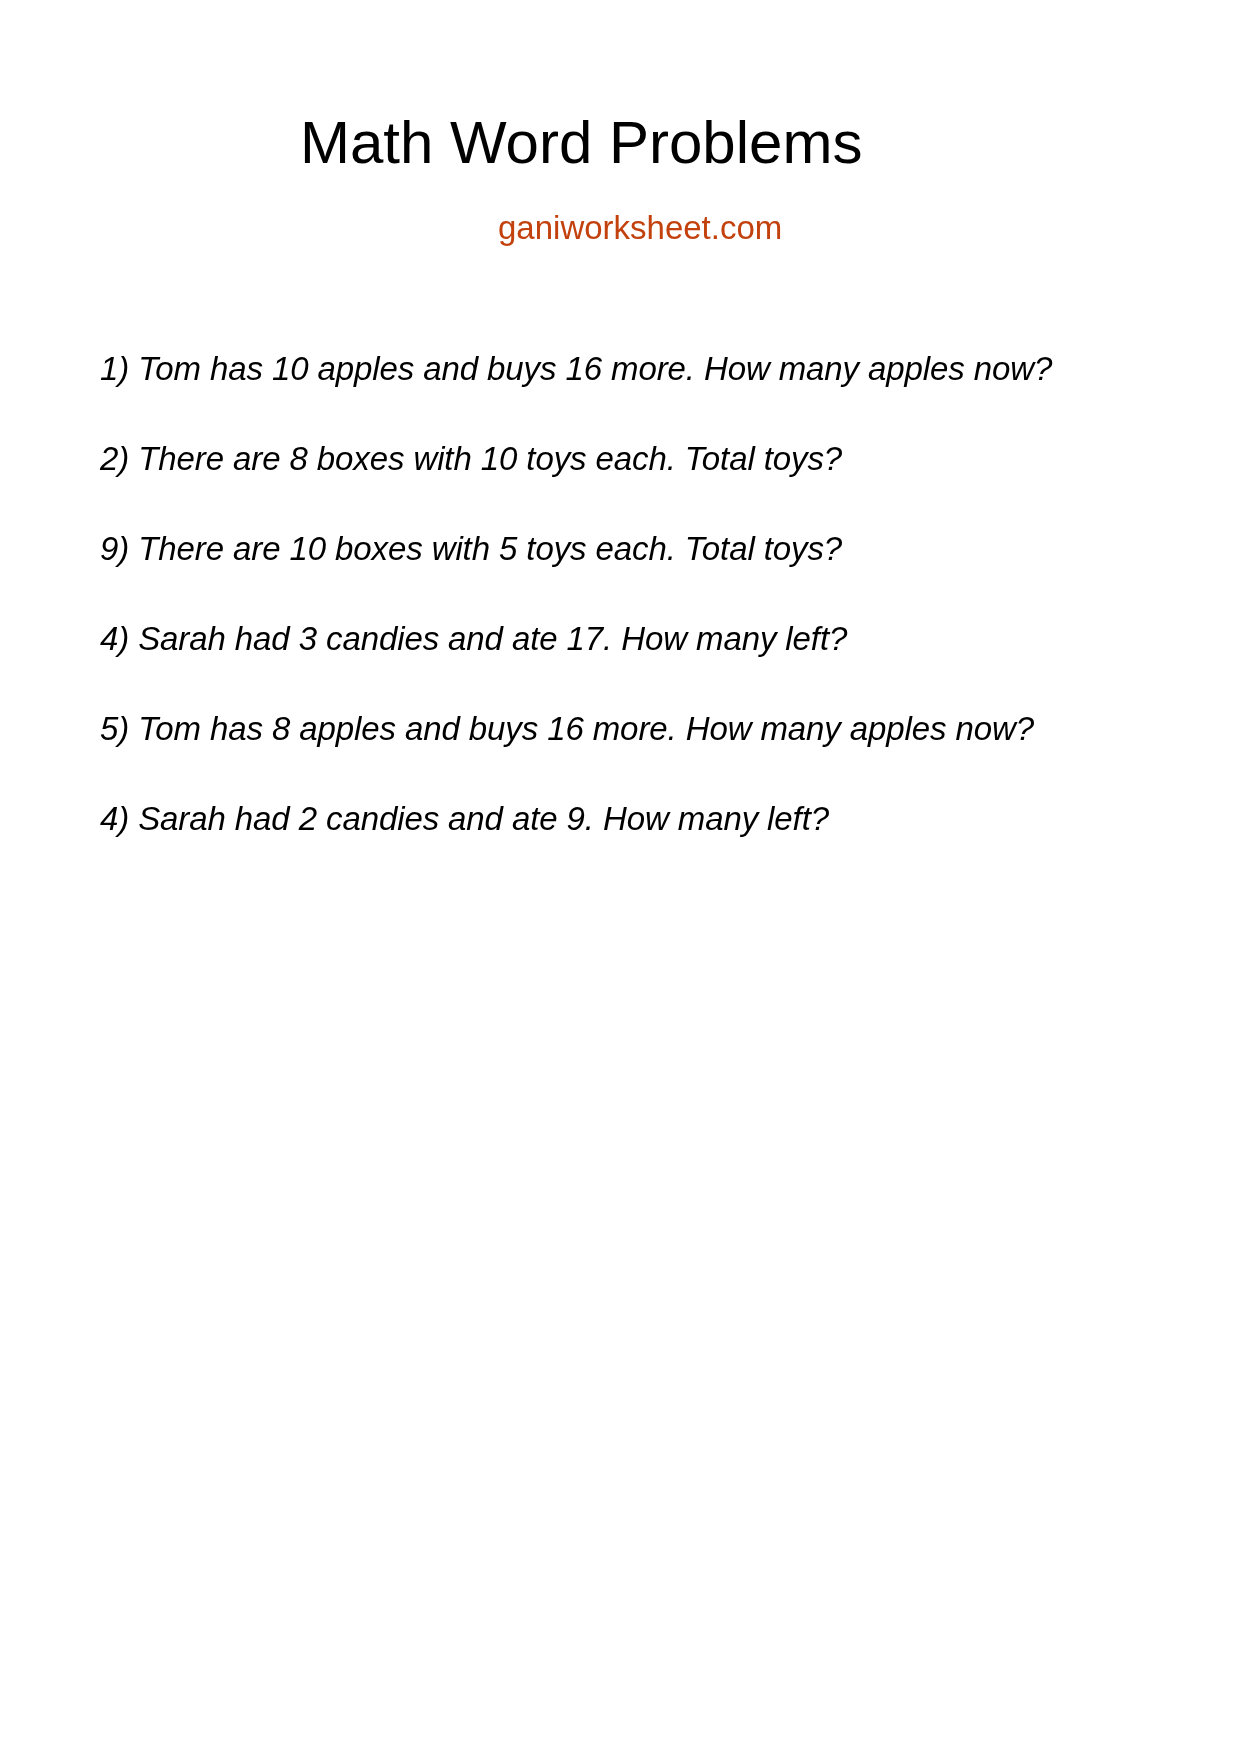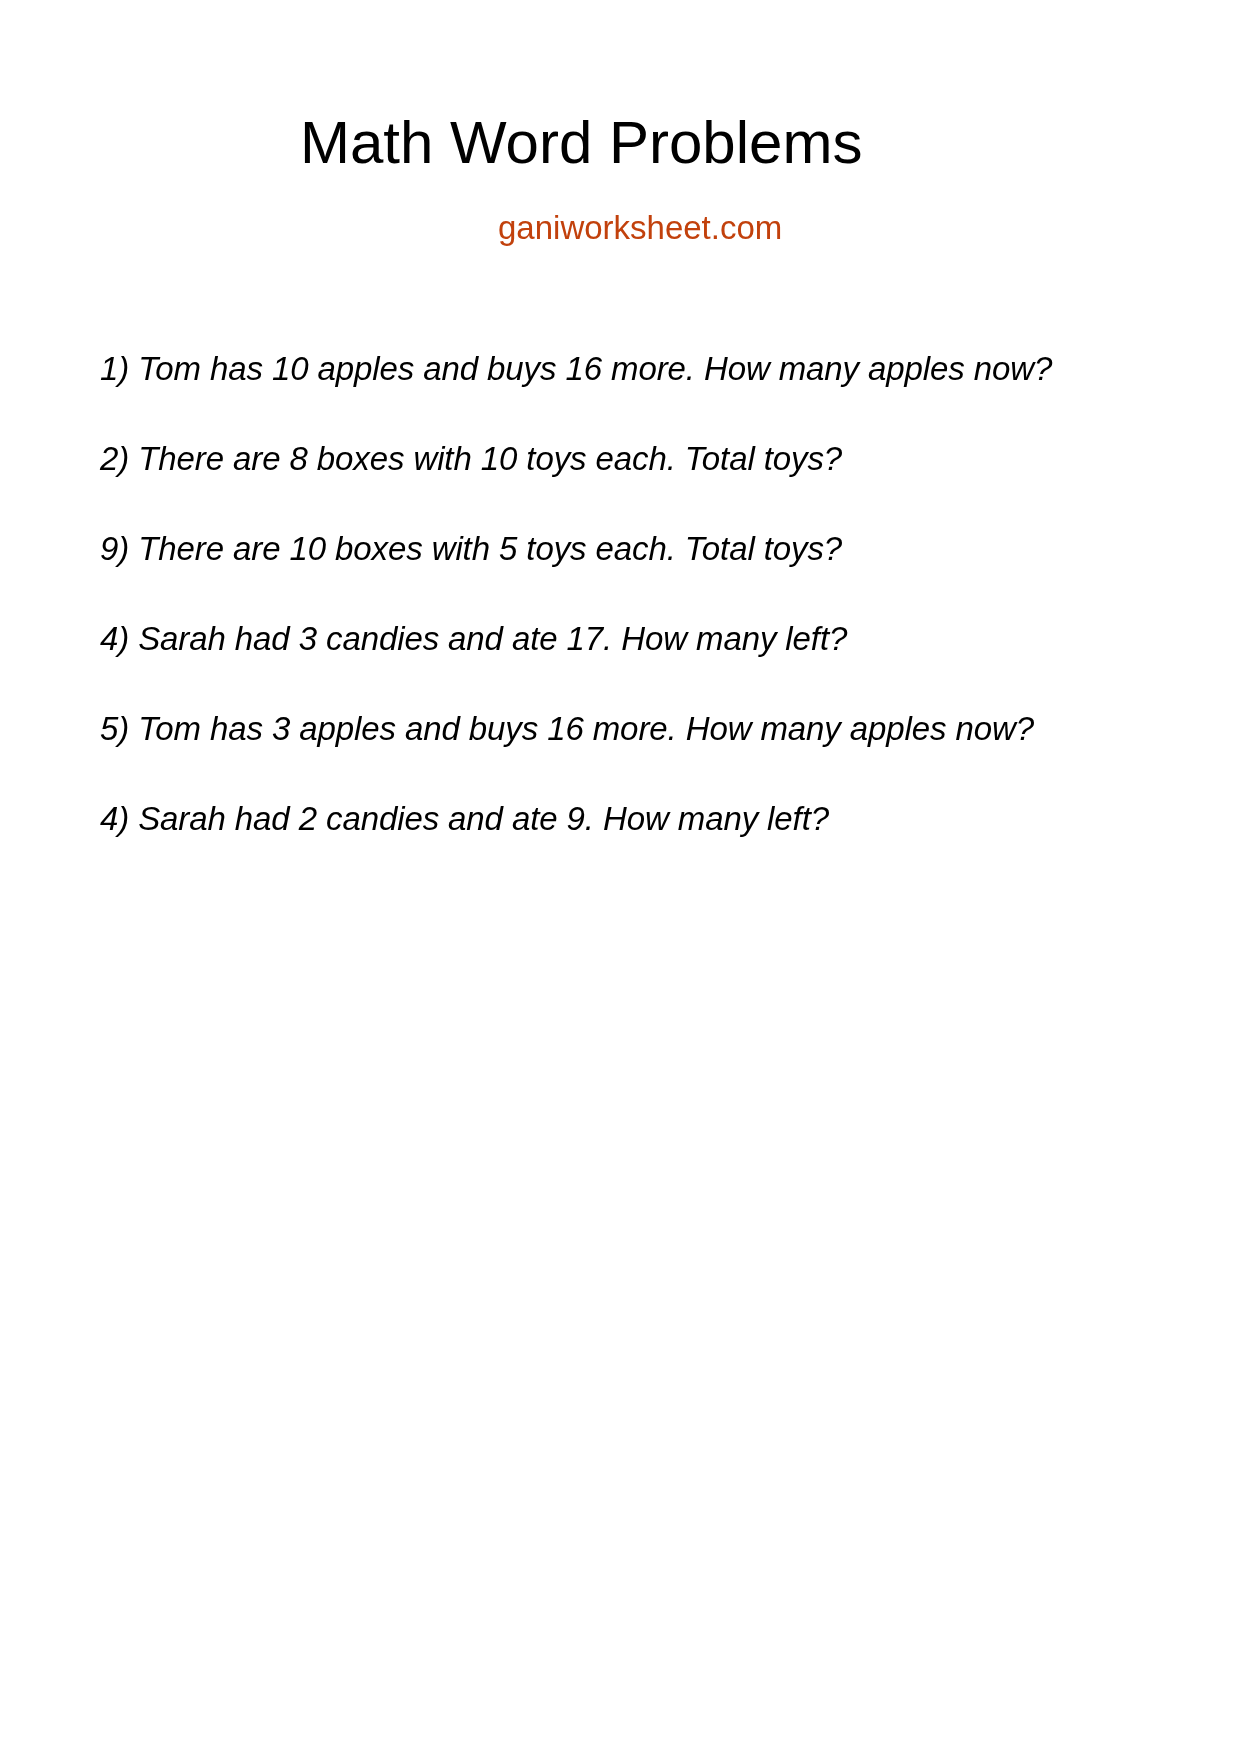--- a/index.html
+++ b/index.html
@@ -64,16 +64,16 @@
 
 <div class="page">
   <div class="title">Math Word Problems</div>
   <div class="subtitle">ganiworksheet.com</div>
 
   <ul class="problems">
     <li class="problem">1) Tom has 10 apples and buys 16 more. How many apples now?</li>
     <li class="problem">2) There are 8 boxes with 10 toys each. Total toys?</li>
     <li class="problem">9) There are 10 boxes with 5 toys each. Total toys?</li>
     <li class="problem">4) Sarah had 3 candies and ate 17. How many left?</li>
-    <li class="problem">5) Tom has 3 apples and buys 16 more. How many apples now?</li>
+    <li class="problem">5) Tom has 8 apples and buys 16 more. How many apples now?</li>
     <li class="problem">4) Sarah had 2 candies and ate 9. How many left?</li>
   </ul>
 </div>
 
 </body></html>

